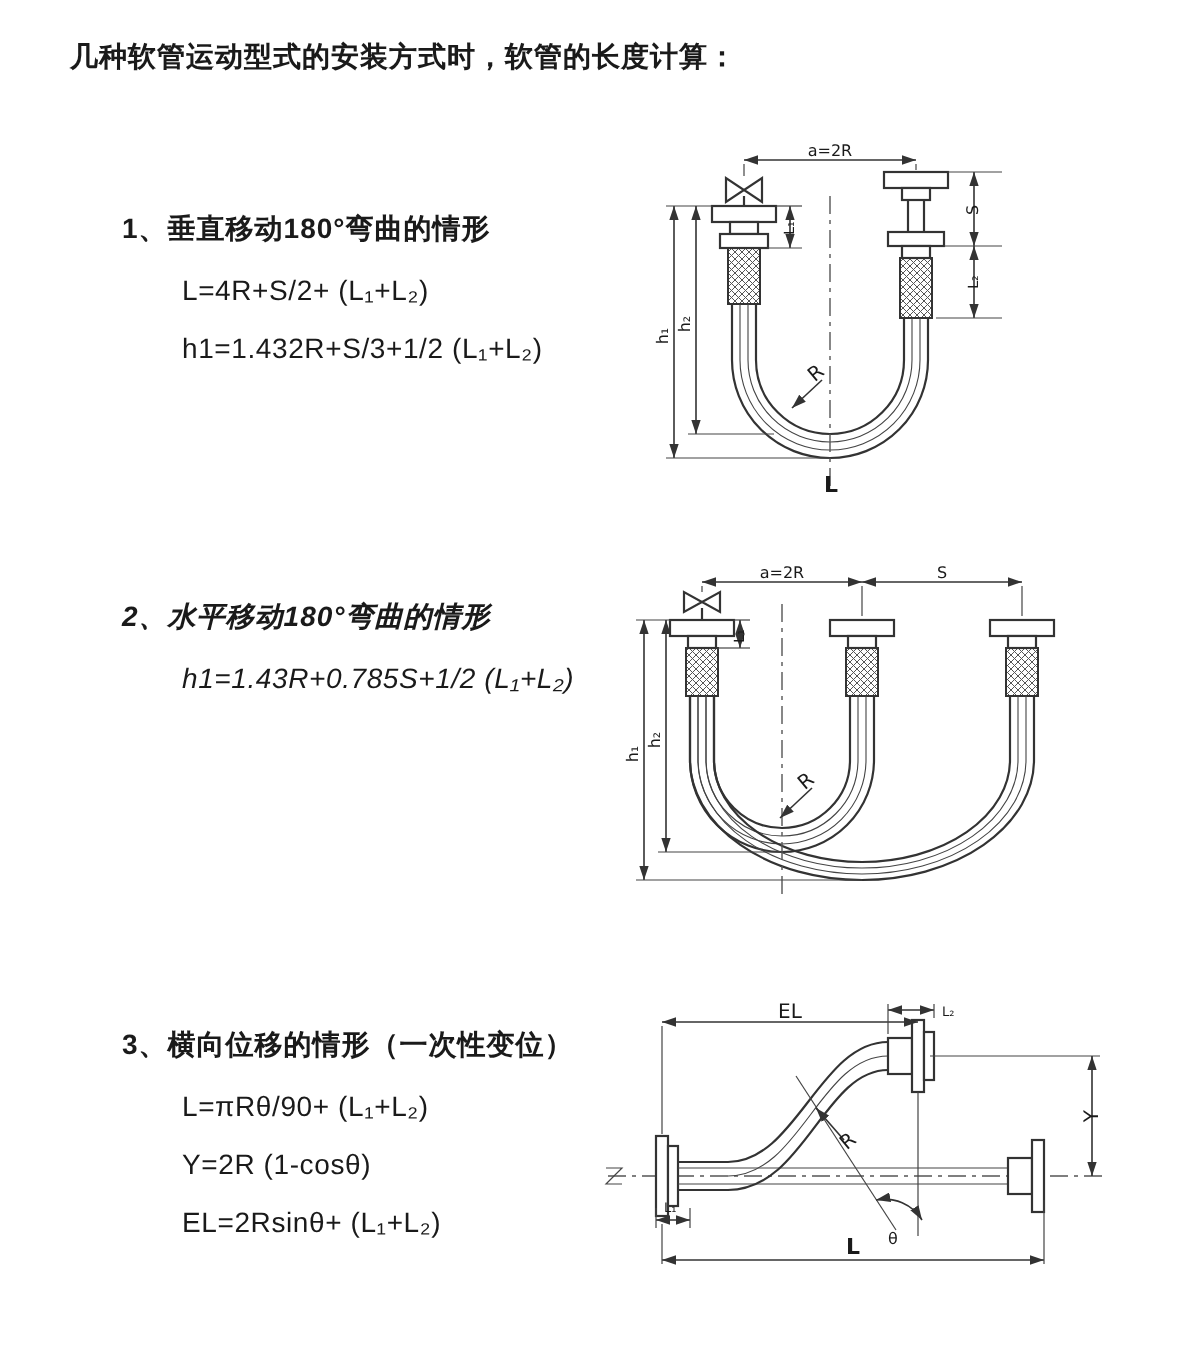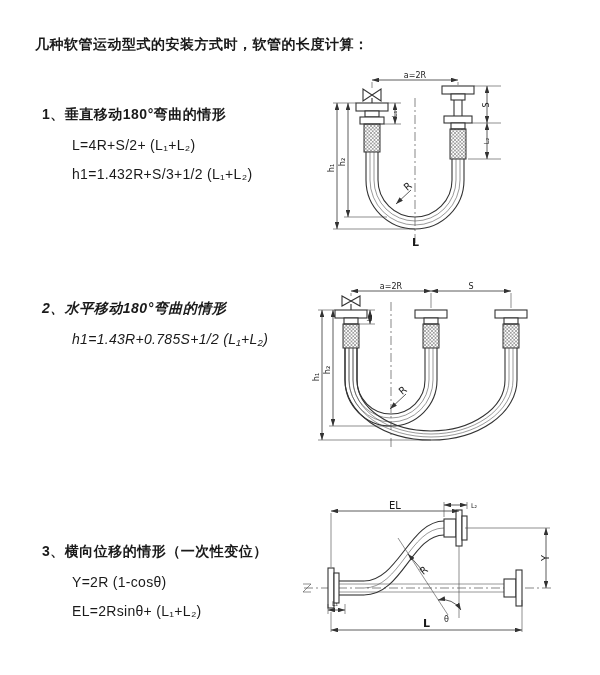--- a/index.html
+++ b/index.html
@@ -2,25 +2,25 @@
 <html><head>
 <meta charset="utf-8">
 <style>
   html,body{margin:0;padding:0;}
   body{
     width:600px;height:675px;background:#ffffff;position:relative;
     font-family:"Liberation Sans","DejaVu Sans",sans-serif;color:#1a1a1a;
     overflow:hidden;
   }
   .page-title{
-    position:absolute;left:35px;top:36px;font-size:14px;font-weight:bold;
+    position:absolute;left:35px;top:20px;font-size:14px;font-weight:bold;
     letter-spacing:.5px;white-space:nowrap;
   }
-  .section{position:absolute;left:42px;}
-  .sec1{top:106px;} .sec2{top:300px;font-style:italic;} .sec3{top:514px;margin-top:29px;}
+  .section{position:absolute;left:61px;}
+  .sec1{top:106px;} .sec2{top:300px;font-style:italic;} .sec3{top:514px;}
   .heading{font-size:14px;font-weight:bold;margin:0 0 13px 0;letter-spacing:.5px;white-space:nowrap;}
   .formula{font-size:14px;margin:0 0 13px 30px;letter-spacing:.3px;white-space:nowrap;}
   .diag{position:absolute;}
   .d1{left:315px;top:70px;} .d2{left:306px;top:282px;} .d3{left:298px;top:500px;}
   svg{display:block;}
   .ol{stroke:#333;stroke-width:1.1;fill:none;}
   .il{stroke:#444;stroke-width:.55;fill:none;}
   .dl{stroke:#333;stroke-width:.8;fill:none;}
   .ext{stroke:#444;stroke-width:.6;fill:none;}
   .cl{stroke:#555;stroke-width:.7;fill:none;stroke-dasharray:9 3 2 3;}
@@ -52,20 +52,21 @@
   <div class="formula">h1=1.432R+S/3+1/2 (L₁+L₂)</div>
 </div>
 
 <div class="section sec2">
   <div class="heading">2、水平移动180°弯曲的情形</div>
   <div class="formula">h1=1.43R+0.785S+1/2 (L₁+L₂)</div>
 </div>
 
 <div class="section sec3">
   <div class="heading">3、横向位移的情形（一次性变位）</div>
+  <div class="formula">L=πRθ/90+ (L₁+L₂)</div>
   <div class="formula">Y=2R (1-cosθ)</div>
   <div class="formula">EL=2Rsinθ+ (L₁+L₂)</div>
 </div>
 
 <div class="diag d1">
 <svg width="228" height="188" viewBox="0 0 228 188">
   <g>
     <line class="dl" x1="57" y1="10" x2="143" y2="10" marker-start="url(#arr)" marker-end="url(#arr)"></line>
     <line class="ext" x1="57" y1="12" x2="57" y2="18"></line>
     <line class="ext" x1="143" y1="12" x2="143" y2="15"></line>

